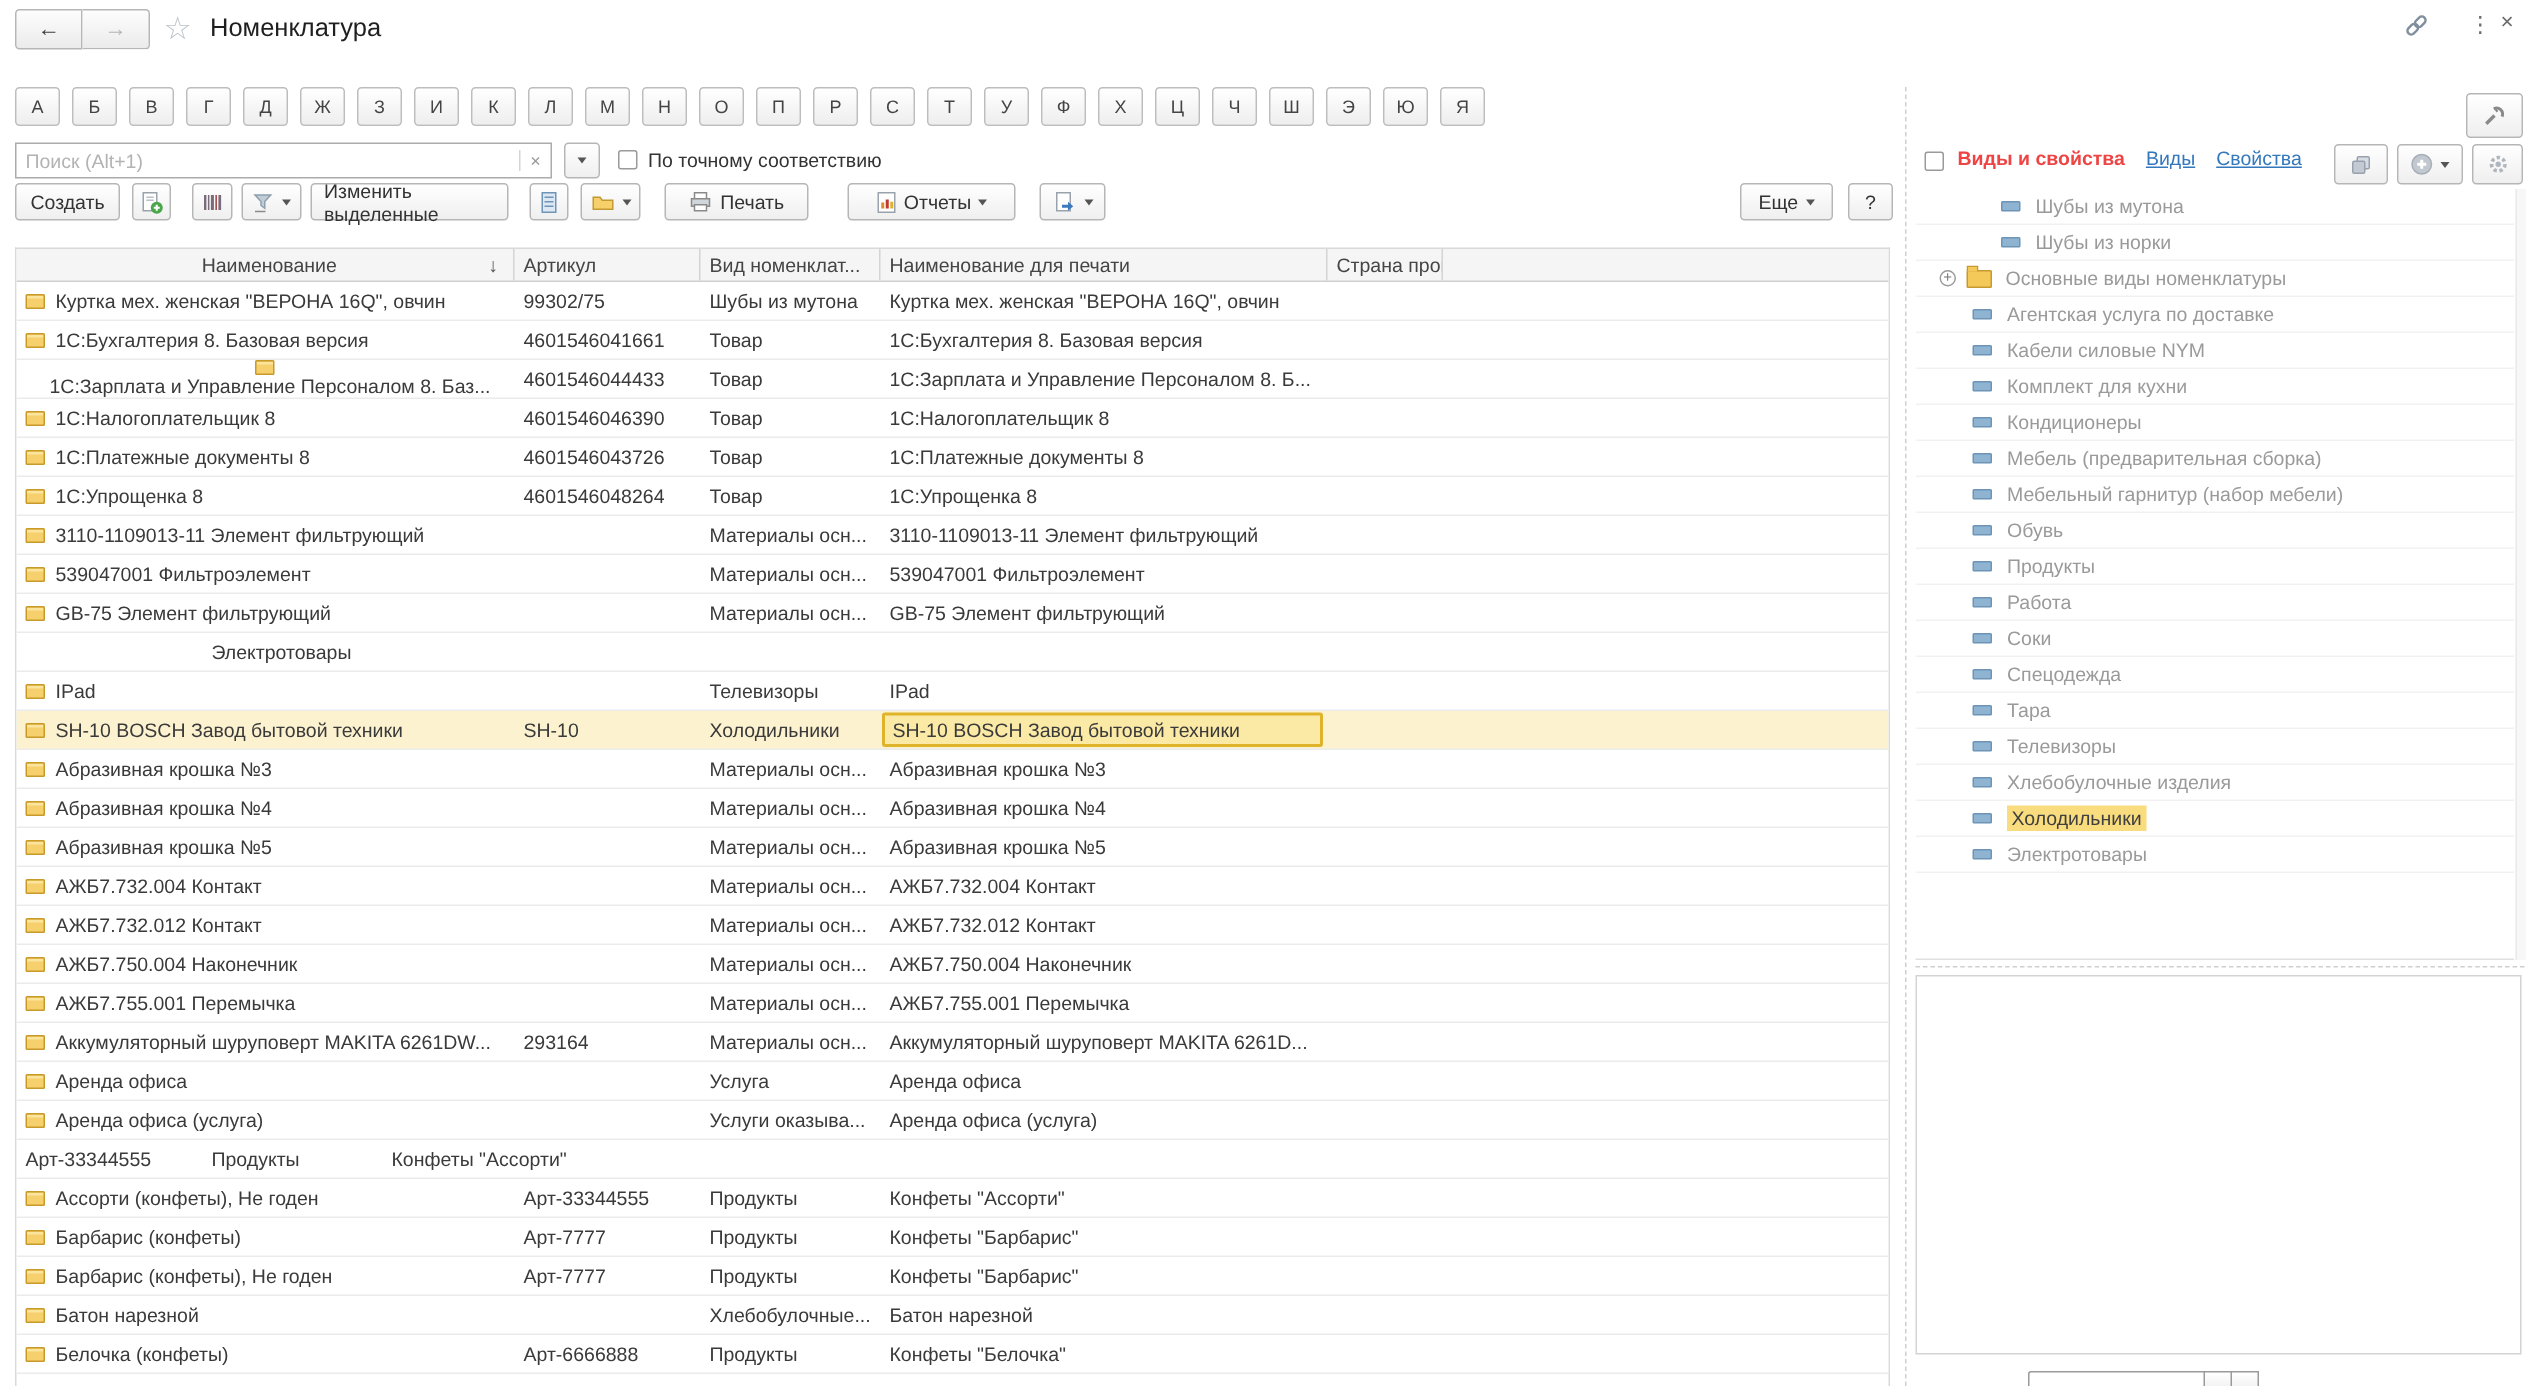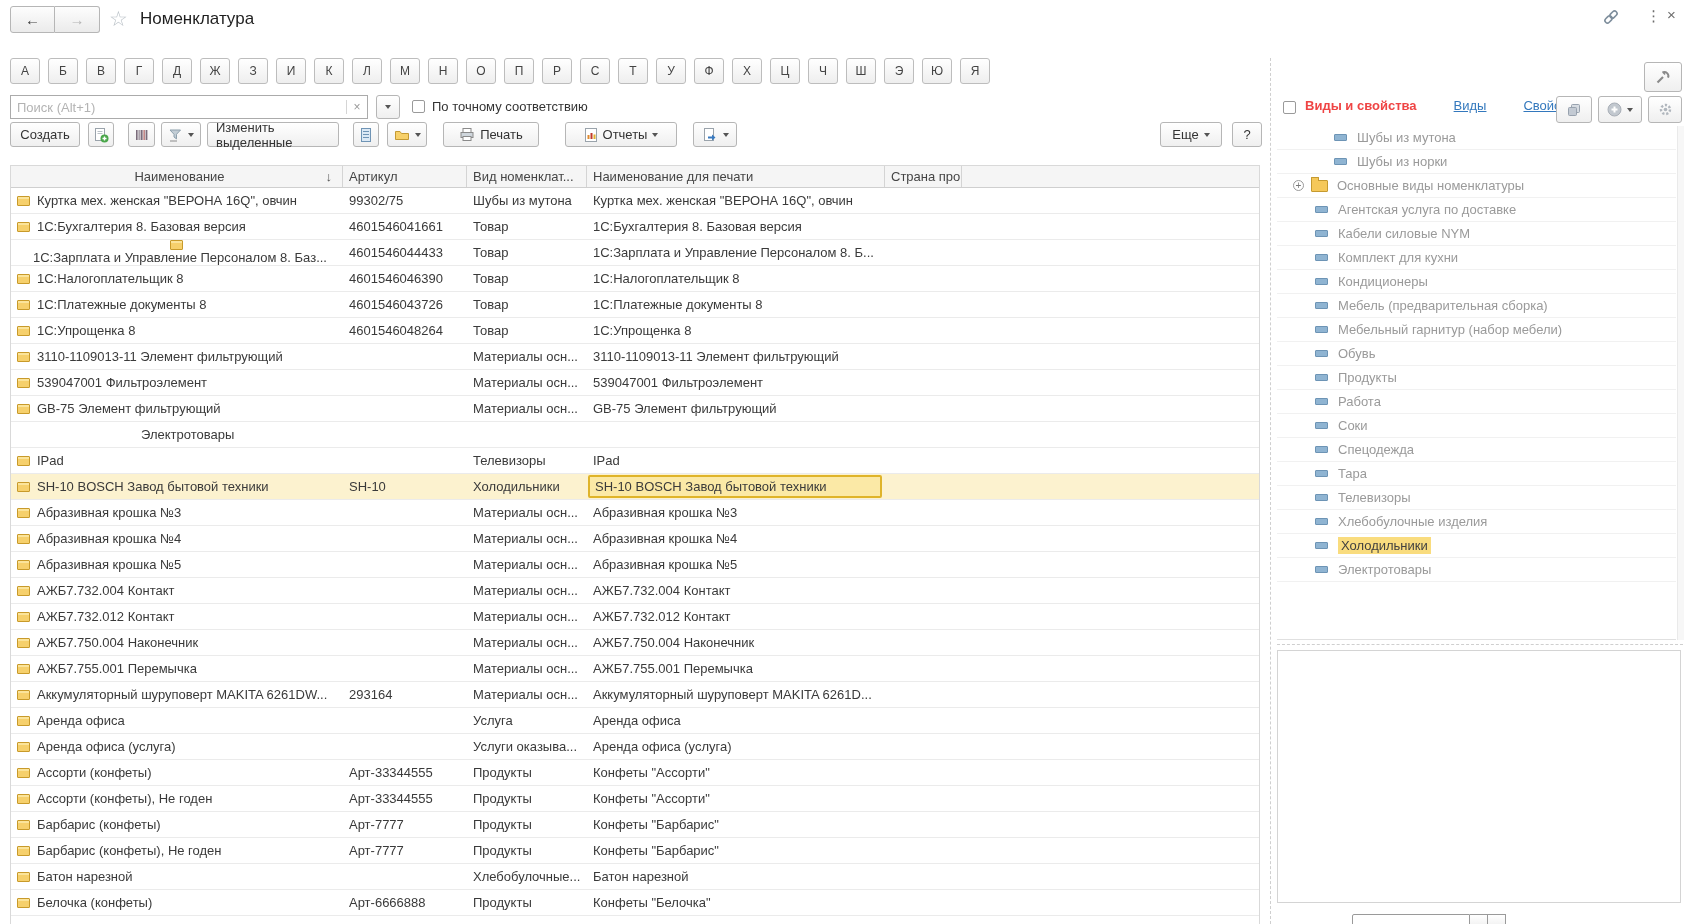--- a/index.html
+++ b/index.html
@@ -64,21 +64,21 @@
   .item-icon{width:11px;height:8px;background:#f6d06c;border:1px solid #c89a2a;border-radius:1px;margin-right:7px;flex:none;box-shadow:inset 0 2px 0 #fbe49b;}
   .editcell{position:absolute;left:577px;top:1px;width:294px;height:23px;box-sizing:border-box;border:2px solid #dfb42a;background:#fbe9a6;border-radius:2px;display:flex;align-items:center;padding-left:5px;color:#3a3a3a;white-space:nowrap;overflow:hidden;}
   
   .vdash{left:1270px;top:58px;width:0;height:866px;border-left:1px dashed #cfcfcf;}
   .hdash{left:1277px;top:644px;width:406px;height:0;border-top:1px dashed #cfcfcf;}
   
   .wrenchbtn{left:1644px;top:62px;width:38px;height:30px;}
   .pcheck{left:1283px;top:101px;}
   .ptitlerow{left:1305px;top:98px;display:flex;gap:14px;align-items:center;}
   .ptitle{font-weight:bold;color:#ef4444;}
-  .plink{color:#3378bd;text-decoration:underline;margin-left:23px;}
+  .plink{color:#3378bd;text-decoration:underline;}
   .pbtn{height:27px;top:96px;}
   .pb-copy{left:1556px;width:36px;padding:0;}
   .pb-add{left:1598px;width:44px;padding:0 5px;}
   .pb-gear{left:1648px;width:34px;padding:0;}
   .tree{left:1277px;top:126px;width:399px;height:514px;border-bottom:1px solid #e0e0e0;box-sizing:border-box;overflow:hidden;}
   .vscroll{left:1677px;top:126px;width:6px;height:514px;background:#f7f7f7;border-left:1px solid #eaeaea;}
   .titem{height:24px;display:flex;align-items:center;border-bottom:1px solid #f1f1f1;color:#9a9a9a;box-sizing:border-box;}
   .titem.lv0{padding-left:16px;}
   .titem.lv1{padding-left:38px;}
   .titem.lv2{padding-left:57px;}
@@ -689,24 +689,20 @@
           <span>Аренда офиса (услуга)</span>
         </div>
         <div class="td" style="width: 298px;">
           <span></span>
         </div>
         <div class="td" style="width: 77px;">
           <span></span>
         </div>
       </div>
       <div class="tr">
-        <div class="td" style="width: 332px;">
-          <span class="item-icon"></span>
-          <span>Ассорти (конфеты)</span>
-        </div>
         <div class="td" style="width: 124px;">
           <span>Арт-33344555</span>
         </div>
         <div class="td" style="width: 120px;">
           <span>Продукты</span>
         </div>
         <div class="td" style="width: 298px;">
           <span>Конфеты "Ассорти"</span>
         </div>
         <div class="td" style="width: 298px;">

